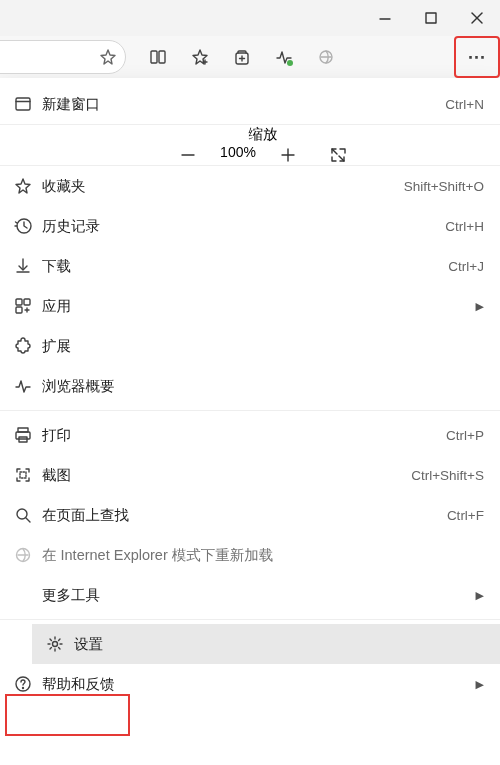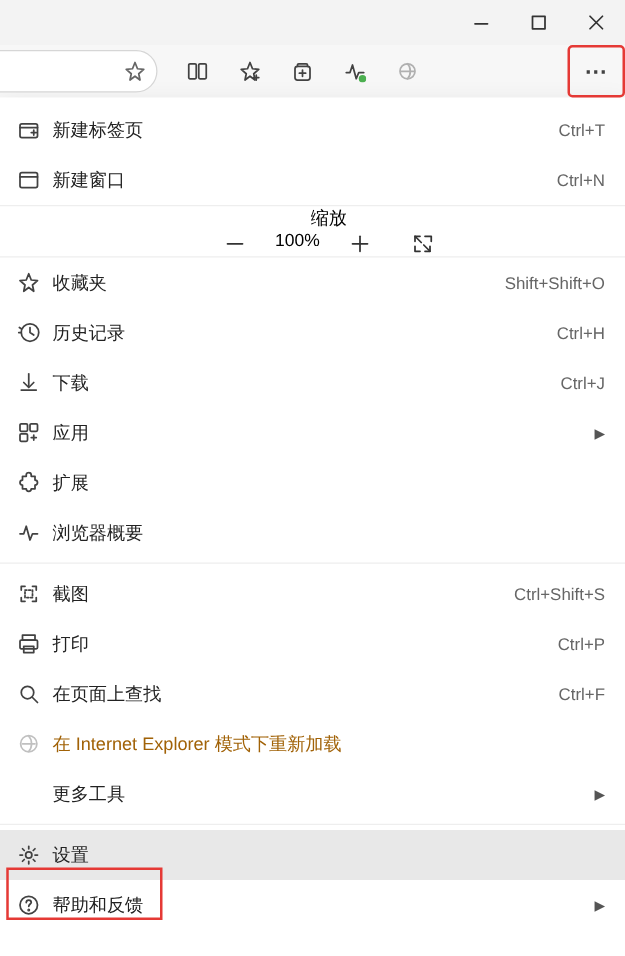--- a/index.html
+++ b/index.html
@@ -12,32 +12,32 @@
   .addrbar { flex: 0 0 180px; height: 34px; background: #fff; border: 1px solid #d6d6d6; border-radius: 17px; display: flex; align-items: center; justify-content: flex-end; padding-right: 8px; margin-right: 10px; margin-left: -60px; }
   .tool-btn { width: 40px; height: 36px; display: flex; align-items: center; justify-content: center; color: #424242; border-radius: 4px; }
   .more-btn { border: 2px solid #e53935; width: 46px; height: 42px; margin-left: auto; }
   
   .menu { background: #fff; padding-top: 6px; padding-bottom: 10px; height: calc(765px - 78px); box-shadow: 0 6px 20px rgba(0,0,0,0.1); }
   .menu-item { height: 40px; display: flex; align-items: center; padding: 0 16px 0 14px; font-size: 14.5px; color: #222; }
   .menu-item .icon-slot { width: 28px; display: flex; align-items: center; justify-content: flex-start; color: #424242; flex-shrink: 0; }
   .menu-item .label { flex: 1; }
   .menu-item .shortcut { color: #666; font-size: 13.5px; }
   .menu-item .chevron { color: #555; font-size: 11px; margin-left: 8px; }
-  .menu-item.disabled { color: #a16207; }
+  .menu-item.disabled { color: #737373; }
   .menu-item.disabled .icon-slot { color: #c0c0c0; }
   
   .zoom-row { height: 42px; display: flex; align-items: center; padding: 0 16px 0 42px; font-size: 14.5px; border-top: 1px solid #eee; border-bottom: 1px solid #eee; flex-direction: column; }
   .zoom-row .label { flex: 1; }
   .zoom-ctrl { display: flex; gap: 18px; }
   .zoom-btn { width: 22px; height: 22px; display: flex; align-items: center; justify-content: center; color: #333; }
   .zoom-val { font-size: 14px; min-width: 42px; text-align: center; }
   
   .separator { height: 1px; background: #eee; margin: 4px 0; }
   
-  .settings-highlight { background: #e8e8e8; }
+  .settings-highlight { background: #e8e8e8; margin-left: 32px; }
   .settings-box { position: absolute; border: 2px solid #e53935; left: 5px; width: 125px; height: 42px; top: 694px; pointer-events: none; }
   
   svg { width: 18px; height: 18px; stroke: currentColor; fill: none; stroke-width: 1.4; stroke-linecap: round; stroke-linejoin: round; }
   .green-dot { fill: #4caf50; stroke: none; }
 </style>
 </head>
 <body>
 
 <div class="titlebar">
   <div class="titlebar-btn">
@@ -97,32 +97,20 @@
         <path d="M4 9h10M9 3c3 3 3 9 0 12"></path>
       </svg>
     </div>
   <div class="tool-btn more-btn">
       <span style="font-size:18px;letter-spacing:1px;font-weight:bold">⋯</span>
     </div>
 </div>
 
 <div class="menu">
 
-  <div class="menu-item">
-    <span class="icon-slot">
-        <svg>
-          <rect x="2" y="4" width="14" height="11" rx="1.5"></rect>
-          <line x1="2" y1="7" x2="16" y2="7"></line>
-          <line x1="11" y1="11" x2="15" y2="11"></line>
-          <line x1="13" y1="9" x2="13" y2="13"></line>
-        </svg>
-      </span>
-    <span class="label">新建标签页</span>
-    <span class="shortcut">Ctrl+T</span>
-  </div>
 
   <div class="menu-item">
     <span class="icon-slot">
         <svg>
           <rect x="2" y="3" width="14" height="12" rx="1.5"></rect>
           <line x1="2" y1="6.5" x2="16" y2="6.5"></line>
         </svg>
       </span>
     <span class="label">新建窗口</span>
     <span class="shortcut">Ctrl+N</span>
@@ -216,43 +204,43 @@
         </svg>
       </span>
     <span class="label">浏览器概要</span>
   </div>
 
   <div class="separator"></div>
 
   <div class="menu-item">
     <span class="icon-slot">
         <svg>
-          <path d="M3 3h3M3 3v3M15 3h-3M15 3v3M3 15h3M3 15v-3M15 15h-3M15 15v-3"></path>
-          <rect x="6" y="6" width="6" height="6" stroke-dasharray="1.5 1.5"></rect>
-        </svg>
-      </span>
-    <span class="label">截图</span>
-    <span class="shortcut">Ctrl+Shift+S</span>
-  </div>
-
-  <div class="menu-item">
-    <span class="icon-slot">
-        <svg>
           <rect x="4" y="2" width="10" height="4"></rect>
           <rect x="2" y="6" width="14" height="7" rx="1"></rect>
           <rect x="5" y="11" width="8" height="5"></rect>
         </svg>
       </span>
     <span class="label">打印</span>
     <span class="shortcut">Ctrl+P</span>
   </div>
 
   <div class="menu-item">
     <span class="icon-slot">
         <svg>
+          <path d="M3 3h3M3 3v3M15 3h-3M15 3v3M3 15h3M3 15v-3M15 15h-3M15 15v-3"></path>
+          <rect x="6" y="6" width="6" height="6" stroke-dasharray="1.5 1.5"></rect>
+        </svg>
+      </span>
+    <span class="label">截图</span>
+    <span class="shortcut">Ctrl+Shift+S</span>
+  </div>
+
+  <div class="menu-item">
+    <span class="icon-slot">
+        <svg>
           <circle cx="8" cy="8" r="5"></circle>
           <line x1="12" y1="12" x2="16" y2="16"></line>
         </svg>
       </span>
     <span class="label">在页面上查找</span>
     <span class="shortcut">Ctrl+F</span>
   </div>
 
   <div class="menu-item disabled">
     <span class="icon-slot">

